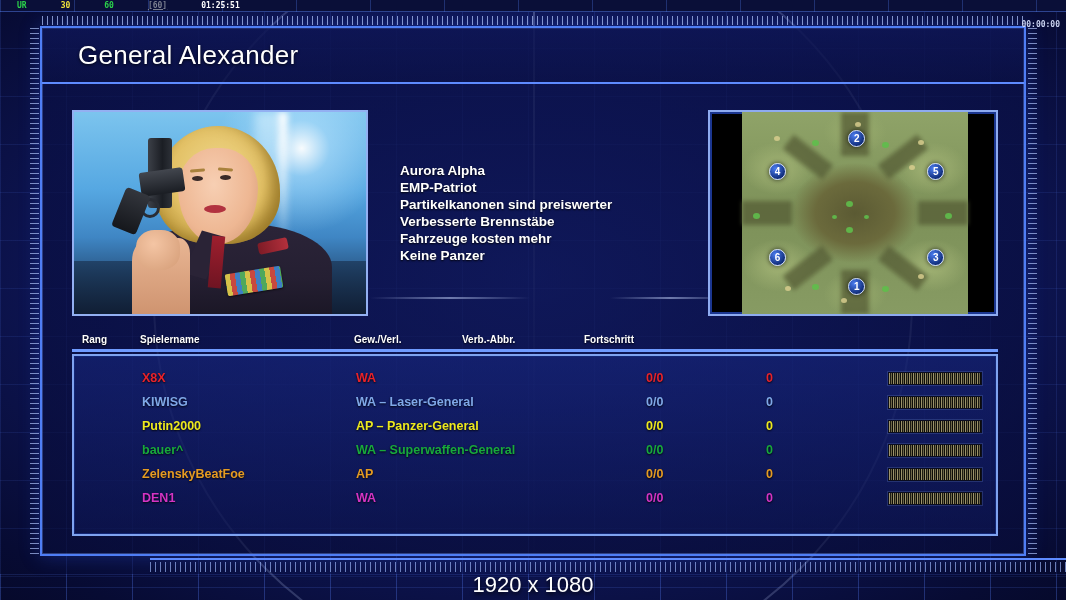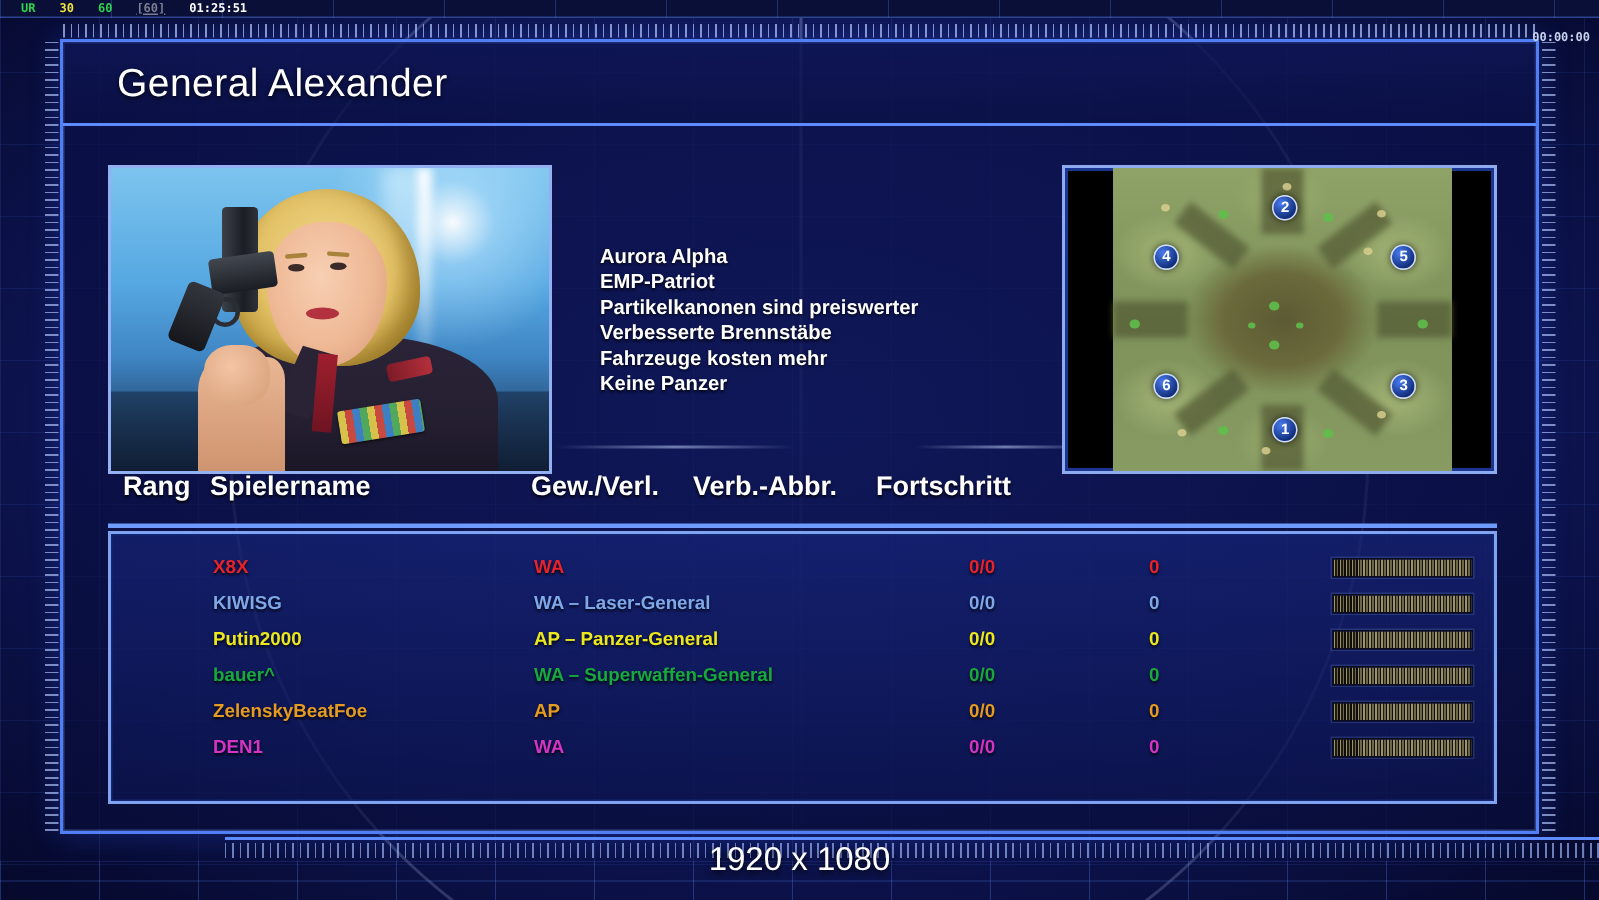--- a/index.html
+++ b/index.html
@@ -39,21 +39,21 @@
   
   #topbar {
     position:absolute; left:0; top:0; width:1066px; height:12px;
     background:#0a0f38;
     border-bottom:1px solid rgba(80,120,230,.5);
     font-family:"DejaVu Sans Mono", monospace;
     font-size:8px; line-height:12px;
     display:flex; align-items:center; z-index:40;
     background-image:repeating-linear-gradient(to right, rgba(70,110,220,.35) 0 1px, transparent 1px 74px);
   }
-  #topbar .seg { padding:0 2px; letter-spacing:0;margin-left:12px; }
+  #topbar .seg { padding:0 17px; letter-spacing:0; }
   .c-ur { color:#2bd44a; font-weight:bold; }
   .c-30 { color:#f0e33c; font-weight:bold; }
   .c-60 { color:#2bd44a; font-weight:bold; }
   .c-60b { color:#7b7f90; font-weight:bold;text-decoration:underline; }
   .c-time { color:#ffffff; font-weight:bold; }
   #topbar .right { margin-left:auto; color:#c9d2ef; font-weight:bold; padding-right:6px;margin-top:38px; }
 
   
   #panel {
     position:absolute; left:40px; top:26px; width:986px; height:530px;
@@ -262,24 +262,24 @@
     display:flex; align-items:center; justify-content:center;
     box-shadow:0 0 5px rgba(0,0,0,.7);
   }
 
   
   #table-wrap {
     position:absolute; left:30px; top:302px; width:926px; height:212px;
   }
   #thead {
     display:flex; height:22px; align-items:flex-end;
-    color:#ffffff; font-size:18px; font-weight:bold;
+    color:#ffffff; font-size:10px; font-weight:bold;
     text-shadow:0 1px 2px rgba(0,0,0,.9);
     border-bottom:3px solid #6f9bff;
-    padding-bottom:14px;
+    padding-bottom:4px;
   }
   #tbody-frame {
     position:relative; margin-top:2px; height:182px;
     border:2px solid #7fa3f0;
     background:linear-gradient(to bottom, rgba(24,40,130,.55), rgba(14,24,90,.45));
     box-shadow:0 0 0 1px rgba(20,40,120,.9) inset;
     overflow:hidden;
   }
   .row {
     display:flex; height:24px; align-items:center;
@@ -302,21 +302,21 @@
     width:94px; height:13px;
     background:
       repeating-linear-gradient(to right,
         #9c936a 0 1px, #1c1a12 1px 2px, #6d6748 2px 3px, #0d0c08 3px 4px);
     border:1px solid #0b0d1f;
     box-shadow:0 0 0 1px rgba(120,150,220,.22);
   }
 
   
   #resolution {
-    position:absolute; left:0; bottom:14px; width:100%;
+    position:absolute; left:0; bottom:2px; width:100%;
     text-align:center; color:#ffffff; font-size:22px;
     text-shadow:0 2px 4px rgba(0,0,0,.9); z-index:30;
   }
   #botruler {
     position:absolute; left:150px; bottom:28px; width:916px; height:10px;
     background-image:repeating-linear-gradient(to right,
       rgba(150,175,240,.7) 0 1px, transparent 1px 5px);
     z-index:20;
   }
   #botline {

